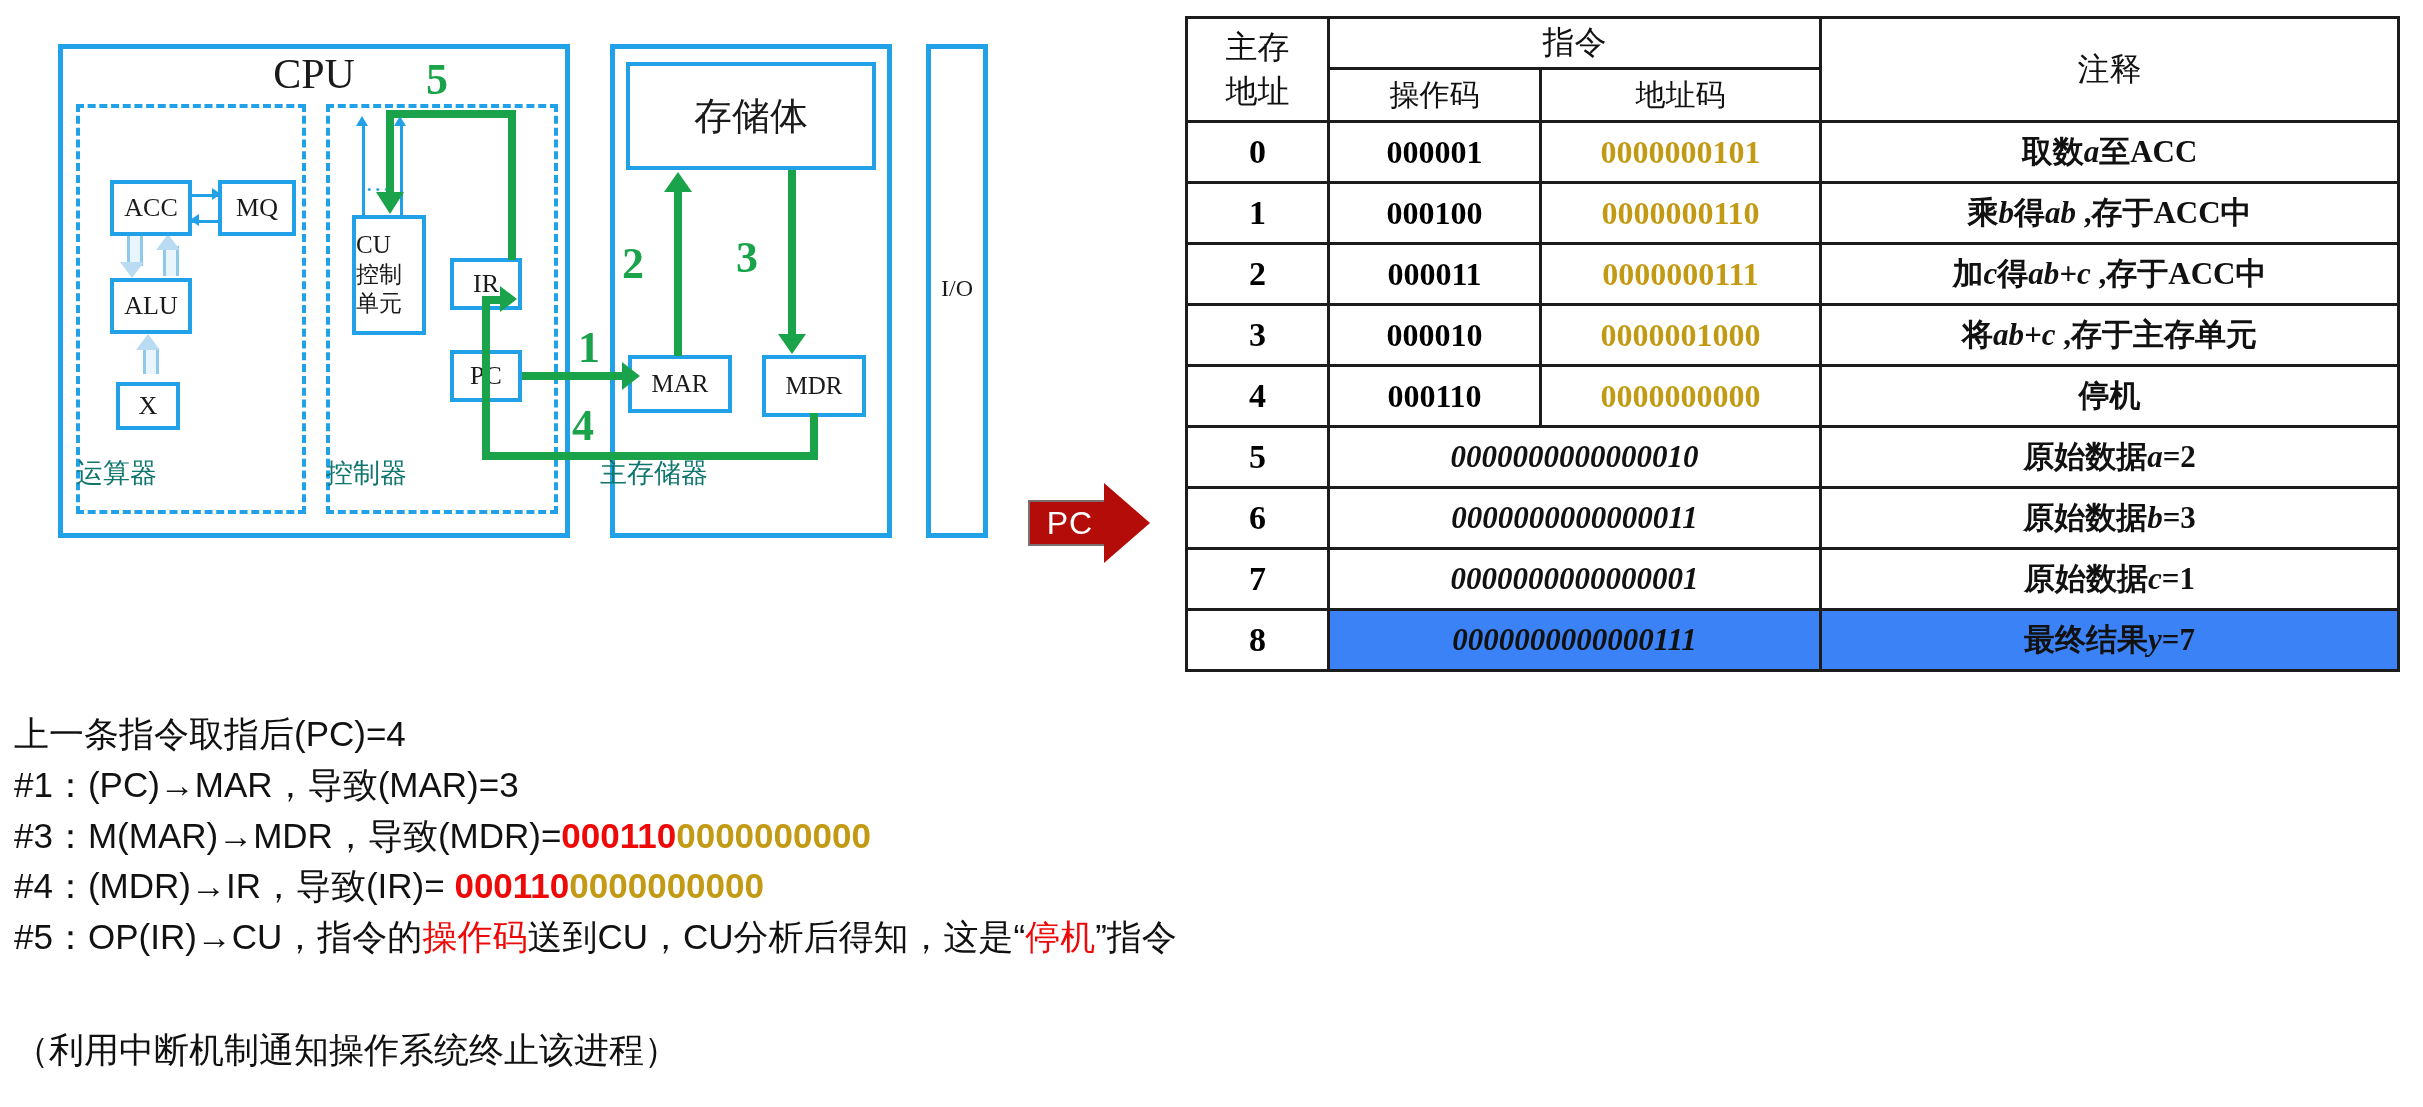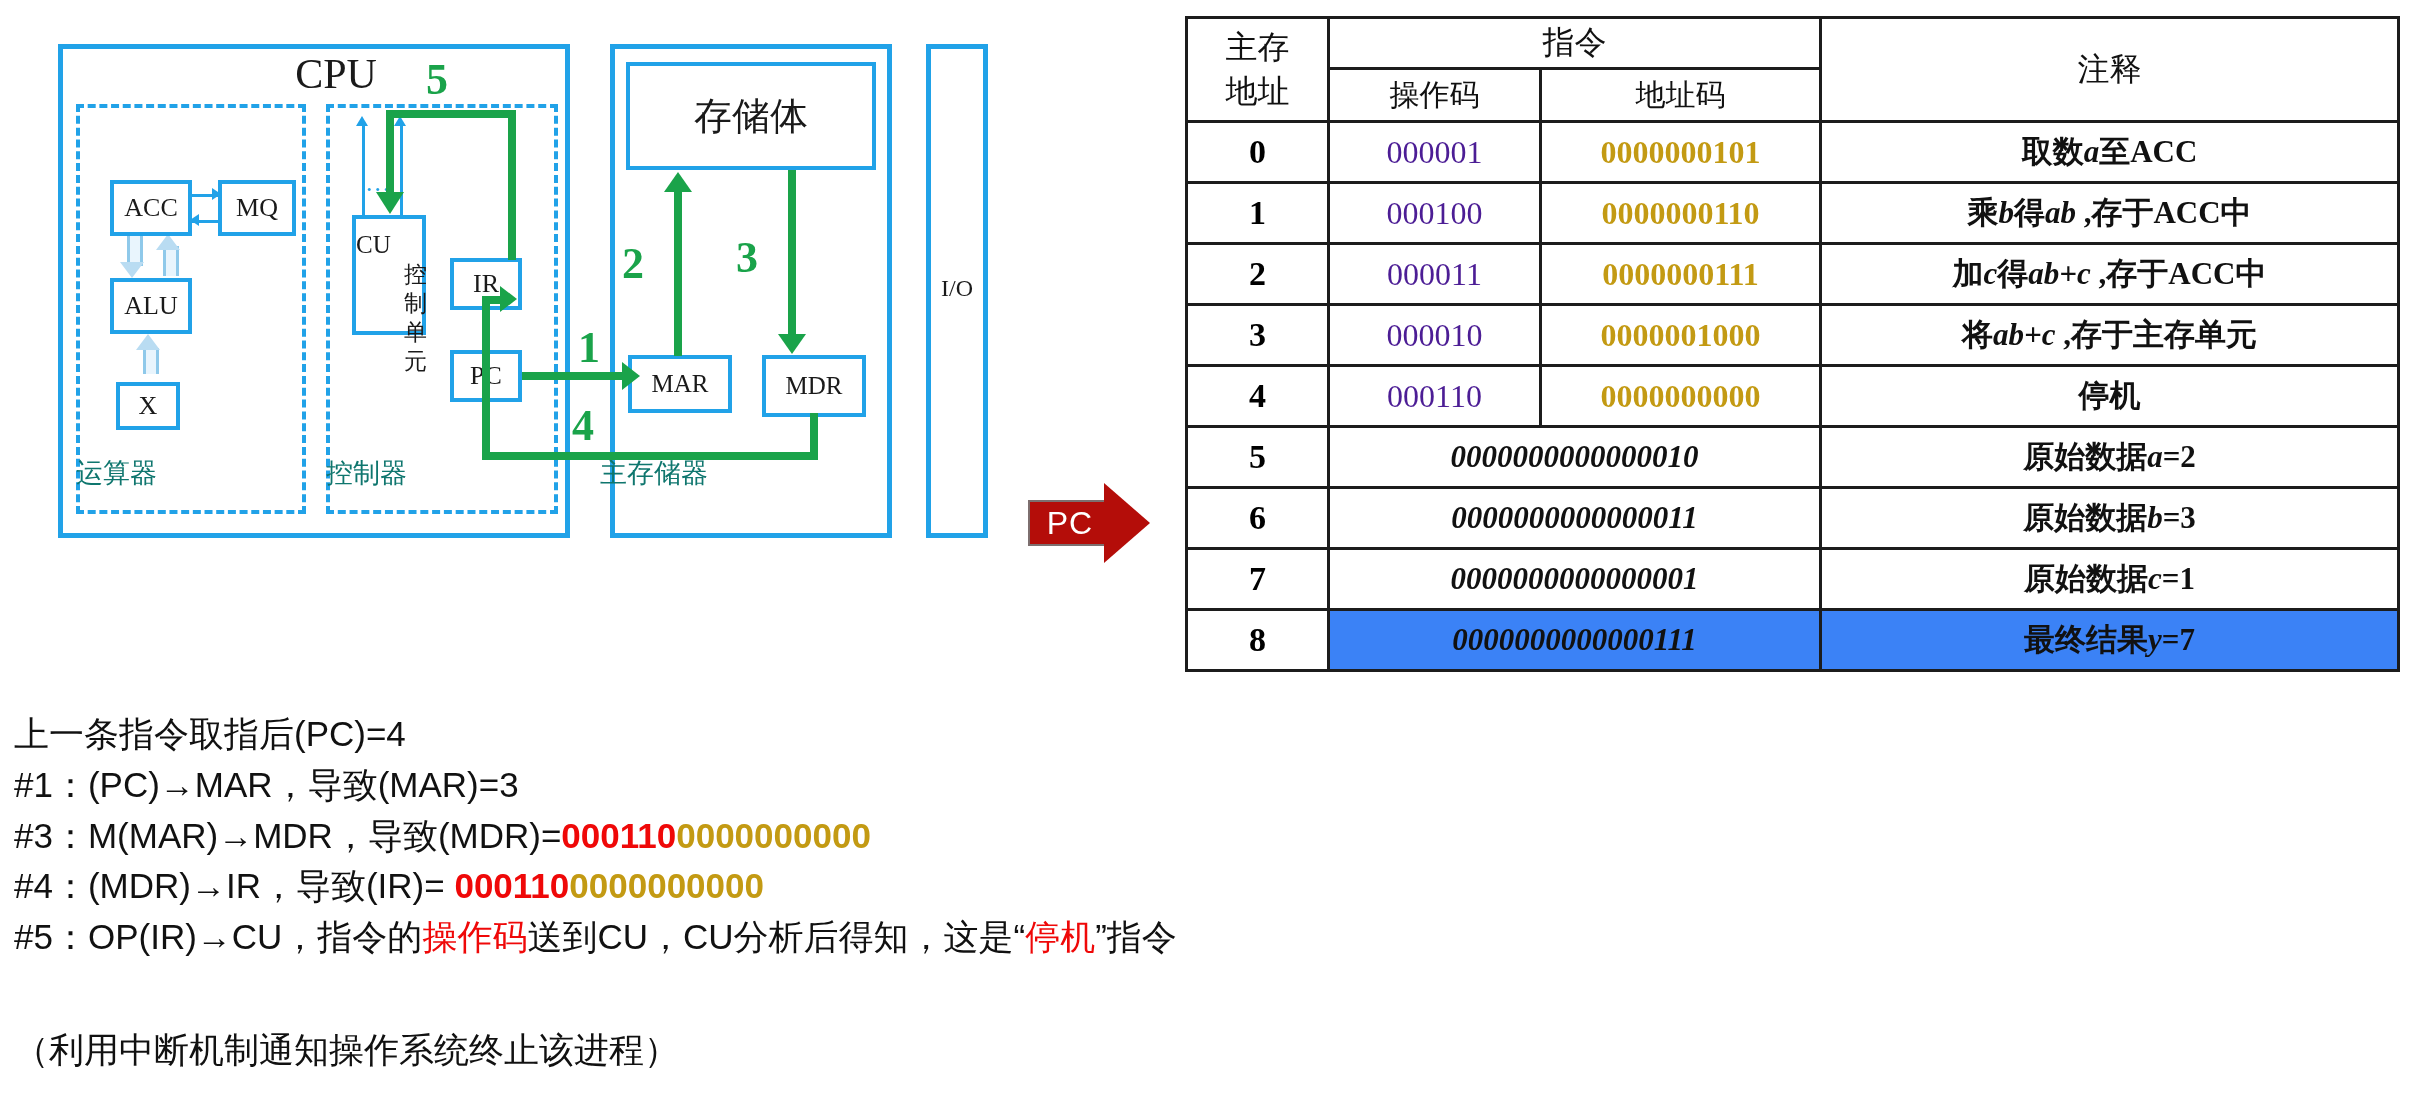--- a/index.html
+++ b/index.html
@@ -14,21 +14,21 @@
 
   
   .diagram{position:absolute;left:0;top:0;width:1010px;height:560px;}
 
   .cpu-box{
     position:absolute;left:58px;top:44px;width:512px;height:494px;
     border:5px solid #21a2e8;box-sizing:border-box;background:#fff;
   }
   .cpu-title{
     position:absolute;left:58px;top:50px;width:512px;text-align:center;
-    font-size:42px;color:#1a1a1a;font-family:"Liberation Serif",serif;padding-left:22px;
+    font-size:42px;color:#1a1a1a;font-family:"Liberation Serif",serif;
   }
   .dash-unit{
     position:absolute;border:4px dashed #21a2e8;box-sizing:border-box;background:transparent;
   }
   .alu-unit{left:76px;top:104px;width:230px;height:410px;}
   .ctrl-unit{left:326px;top:104px;width:232px;height:410px;}
 
   .unit-label{
     position:absolute;font-size:27px;color:#0f766e;
     font-family:"Liberation Sans",sans-serif;
@@ -41,21 +41,21 @@
     position:absolute;border:4px solid #21a2e8;box-sizing:border-box;background:#fff;
     display:flex;align-items:center;justify-content:center;
     font-size:26px;color:#1a1a1a;font-family:"Liberation Serif",serif;
   }
   .blk-acc{left:110px;top:180px;width:82px;height:56px;}
   .blk-mq {left:218px;top:180px;width:78px;height:56px;}
   .blk-alu{left:110px;top:278px;width:82px;height:56px;}
   .blk-x  {left:116px;top:382px;width:64px;height:48px;}
   .blk-cu {left:352px;top:215px;width:74px;height:120px;
            display:block;padding-top:10px;text-align:left;line-height:1.25;font-size:25px;}
-  .blk-cu .cu-cn{font-family:"Liberation Sans",sans-serif;font-size:23px;display:block;padding-left:48px;}
+  .blk-cu .cu-cn{font-family:"Liberation Sans",sans-serif;font-size:23px;display:block;}
   .blk-ir {left:450px;top:258px;width:72px;height:52px;}
   .blk-pc {left:450px;top:350px;width:72px;height:52px;}
 
   .mem-box{
     position:absolute;left:610px;top:44px;width:282px;height:494px;
     border:5px solid #21a2e8;box-sizing:border-box;background:#fff;
   }
   .blk-store{left:626px;top:62px;width:250px;height:108px;font-size:38px;}
   .blk-mar{left:628px;top:355px;width:104px;height:58px;font-size:25px;}
   .blk-mdr{left:762px;top:355px;width:104px;height:62px;font-size:25px;}
@@ -110,21 +110,21 @@
     border:3px solid #1c1c1c;text-align:center;vertical-align:middle;
     font-family:"Liberation Serif",serif;padding:0;
   }
   .c-addr{width:142px;}
   .c-op{width:212px;}
   .c-adr{width:280px;}
   .c-note{width:578px;}
   .th-txt{font-size:32px;color:#111;font-family:"Liberation Sans",sans-serif;font-weight:normal;}
   .th-txt.small{font-size:30px;}
   .addr-cell{font-size:34px;font-weight:bold;height:58px;}
-  .op-cell{font-size:32px;font-weight:normal;color:#4c1d95;}
+  .op-cell{font-size:32px;font-weight:bold;color:#000000;}
   .adr-cell{font-size:32px;font-weight:bold;color:#c39a13;}
   .word-cell{font-size:31px;font-weight:bold;font-style:italic;color:#111;}
   .note-cell{font-size:31px;font-weight:bold;color:#111;}
   .note-cell i{font-style:italic;}
   .row-hl td{background:#3b82f6;}
   .row-hl .addr-cell{background:#fff;}
 
   
   .steps{
     position:absolute;left:14px;top:712px;width:1200px;

